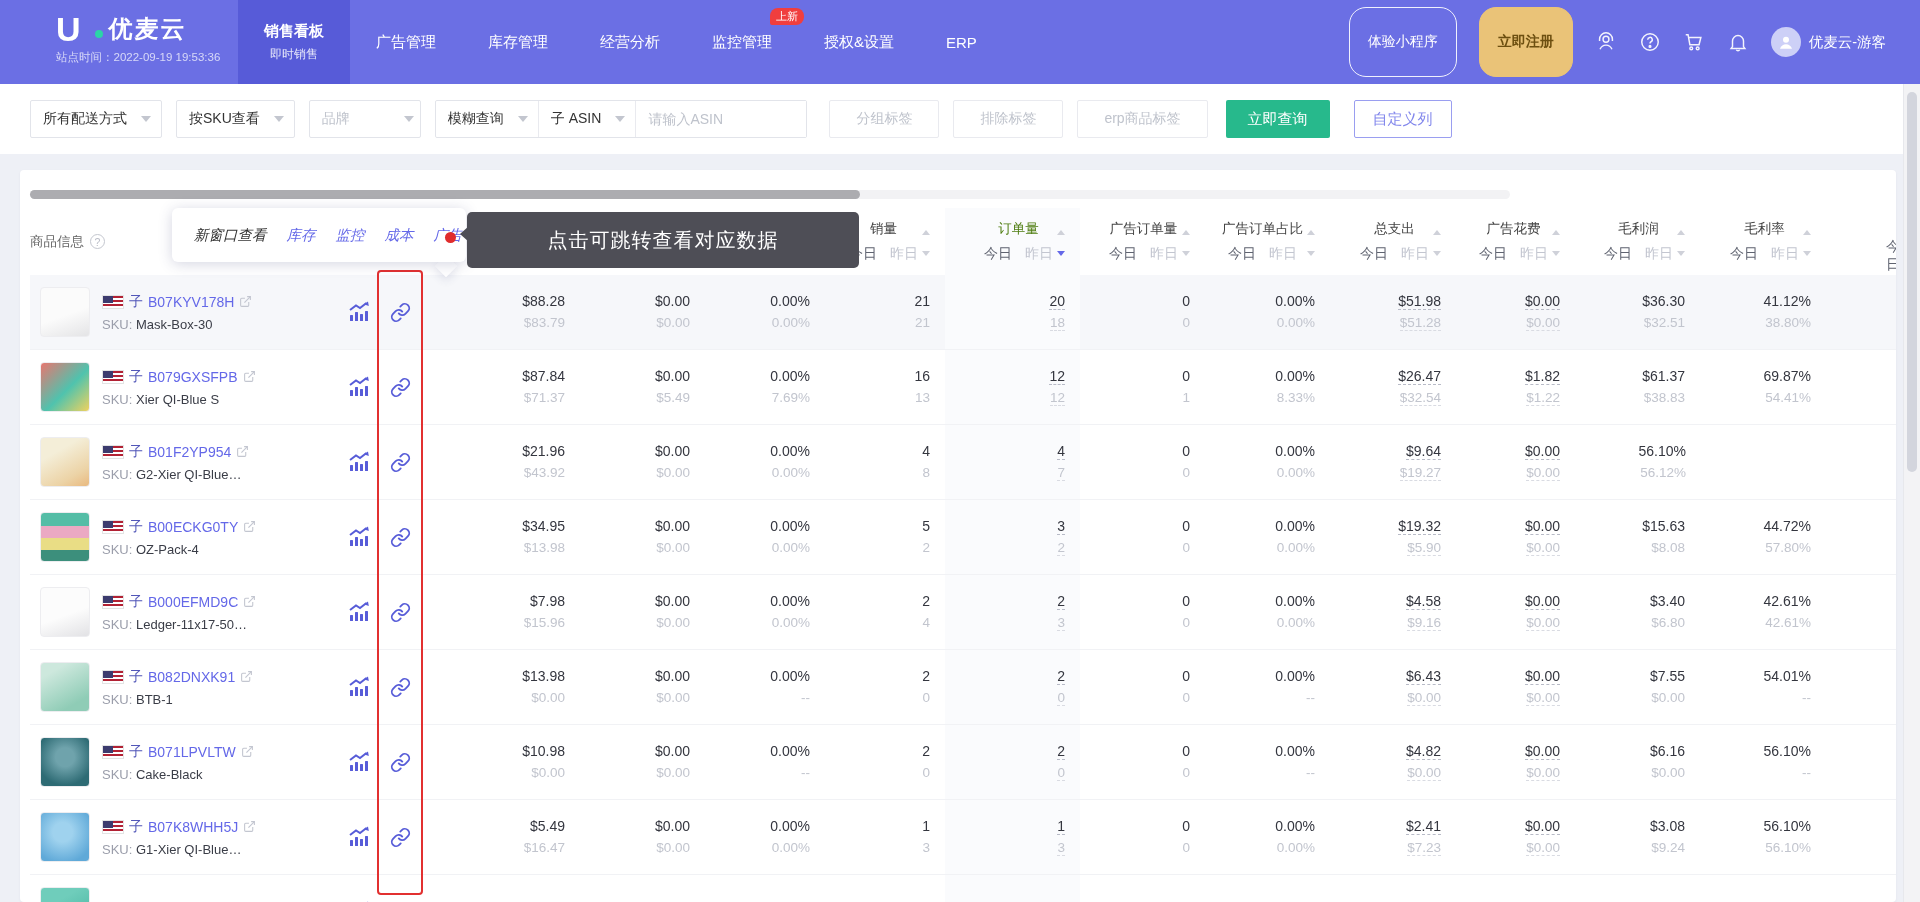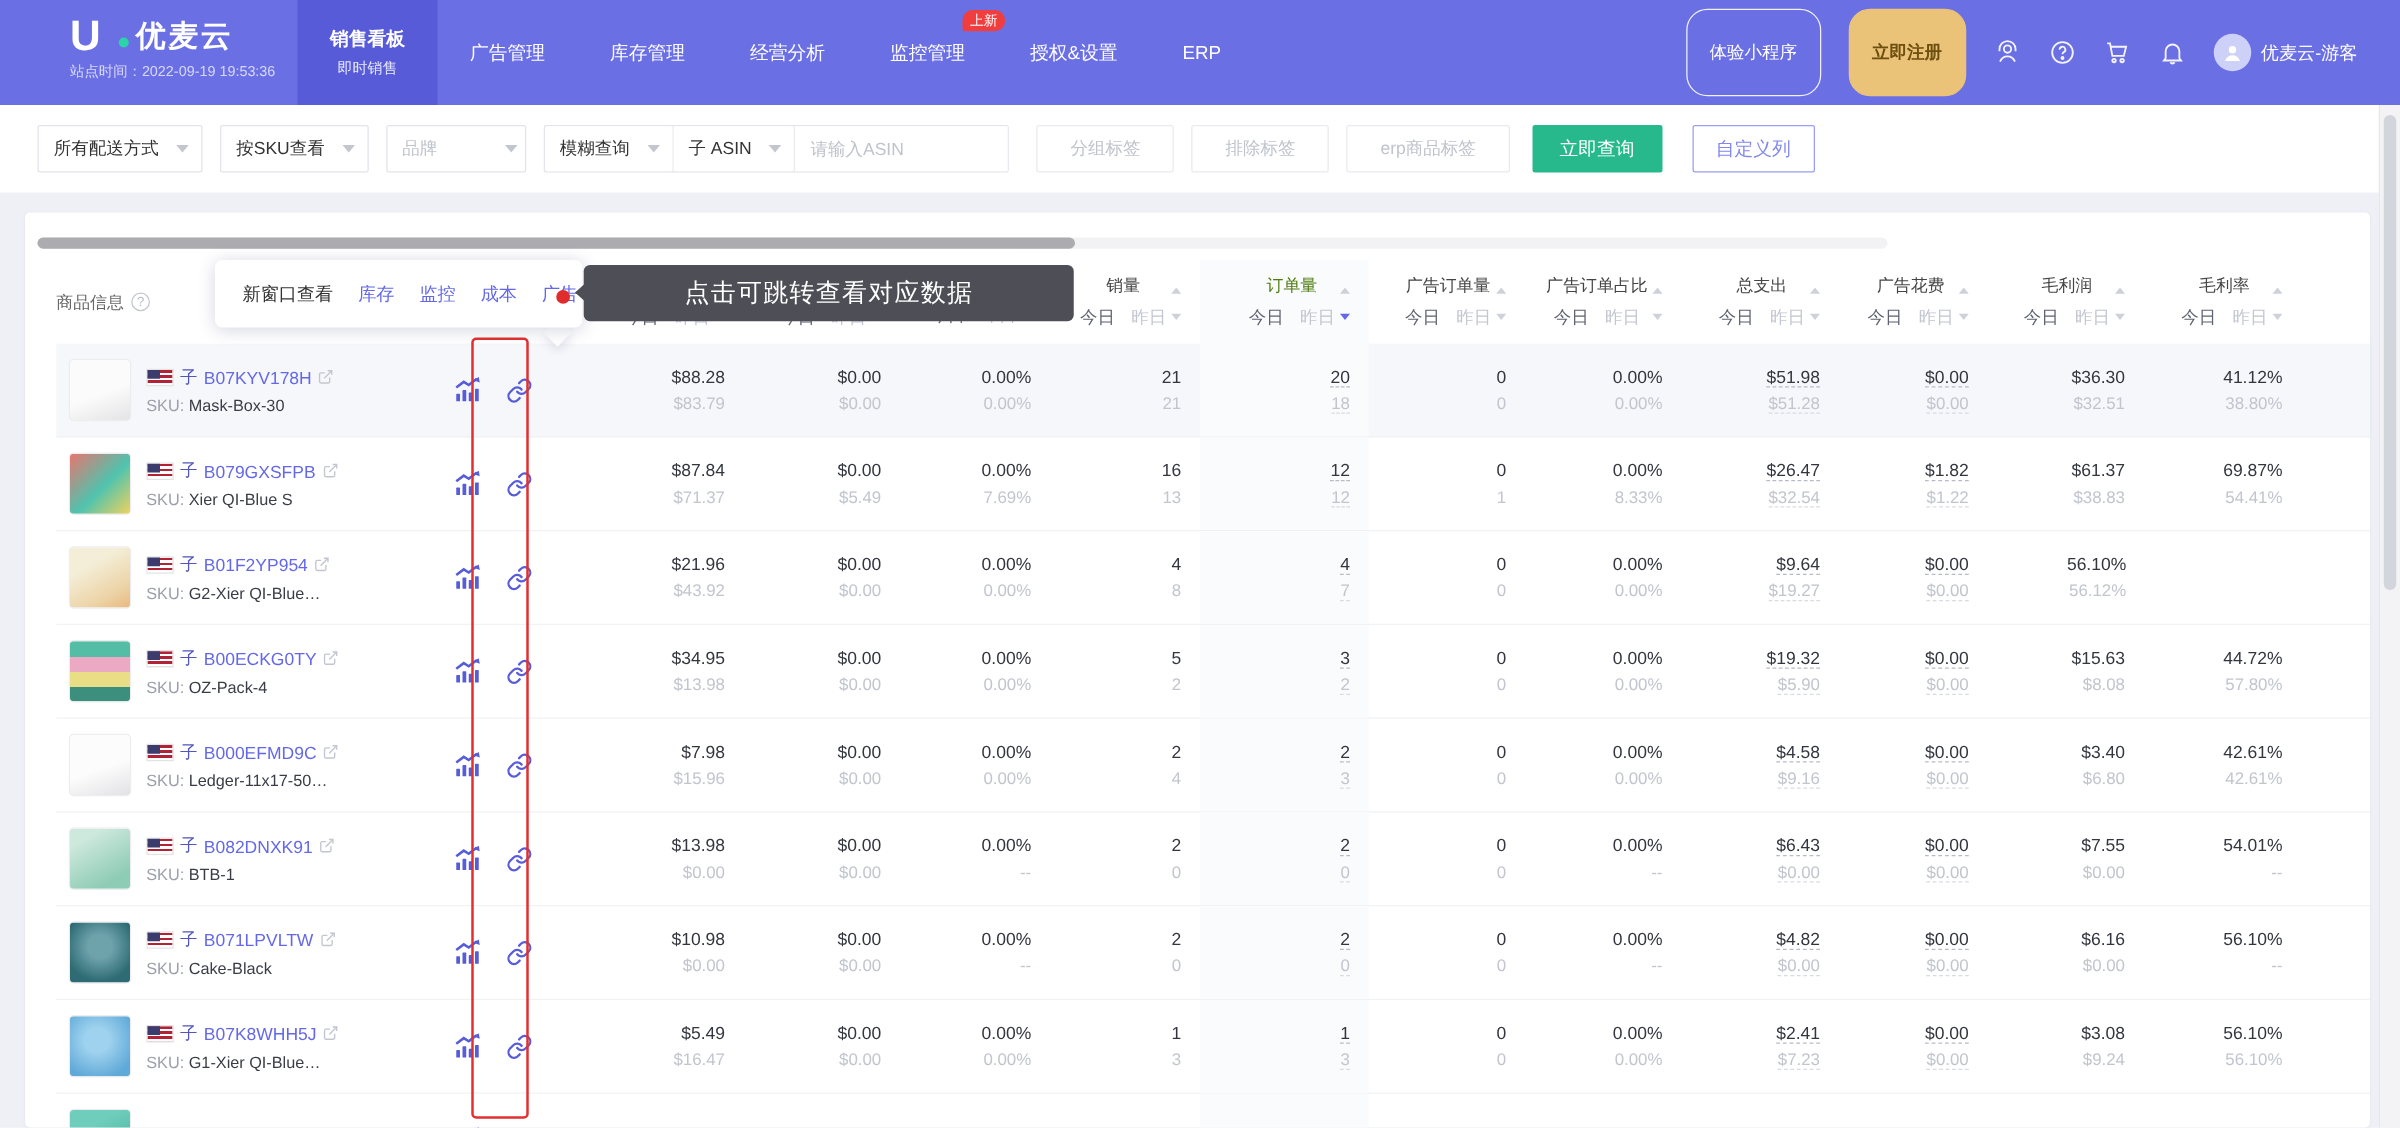--- a/index.html
+++ b/index.html
@@ -43,21 +43,21 @@
   .finput::placeholder { color:#bfc3cc; }
   .ftag { height:38px; border:1px solid #e9eaef; border-radius:2px; display:flex; align-items:center;
     padding:0 26px; font-size:14px; color:#bfc3cc; background:#fff; cursor:text; white-space:nowrap; }
   .btn-green { height:38px; background:#27b98c; color:#fff; font-size:15px; border:none; border-radius:2px;
     padding:0 22px; cursor:pointer; margin-left:4px; }
   .btn-outline-purple { height:38px; background:#fff; color:#8287ec; font-size:15px; border:1px solid #9a9ef0;
     border-radius:2px; padding:0 18px; cursor:pointer; margin-left:10px; }
 
   
   .main-card { position:absolute; left:20px; top:170px; width:1876px; height:732px; background:#fff;
-    border-radius:4px; overflow:hidden; padding:0 25px; box-shadow:0 1px 3px rgba(40,44,80,.05); }
+    border-radius:4px; overflow:hidden; padding:0 10px; box-shadow:0 1px 3px rgba(40,44,80,.05); }
   .hscroll { position:absolute; left:10px; top:20px; width:1480px; height:9px; border-radius:5px; background:#f2f2f4; }
   .hthumb { position:absolute; left:0; top:0; height:9px; width:830px; border-radius:5px; background:#acacb0; cursor:grab; }
 
   .trow { display:flex; align-items:stretch; width:1886px; }
   .thead { height:67px; margin-top:38px; }
   .cell { flex:none; display:flex; flex-direction:column; justify-content:center; align-items:flex-end;
     padding-right:15px; font-size:14px; }
   .c-product { width:310px; align-items:flex-start; padding-left:0; }
   .c-chart { width:37px; align-items:center; padding-right:0; }
   .c-link { width:46px; align-items:center; padding-right:0; }
@@ -99,27 +99,27 @@
   .sku-line { font-size:13px; white-space:nowrap; }
   .sku-k { color:#9b9eab; } .sku-v { color:#3a3d47; }
   .flag { width:22px; height:14px; flex:none; position:relative; border:1px solid #e3e3e3;
     background:repeating-linear-gradient(180deg,#b22234 0 2px,#fff 2px 4px); }
   .flag::after { content:''; position:absolute; left:0; top:0; width:10px; height:7px; background:#3c3b6e; }
   .icon-btn { cursor:pointer; display:flex; }
 
   
   .popup { position:absolute; left:152px; top:38px; width:294px; height:54px; background:#fff; border-radius:6px;
     box-shadow:0 2px 14px rgba(60,64,120,.22); display:flex; align-items:center; gap:20px; padding:0 14px 0 22px; z-index:30; }
-  .popup .pi { font-size:14.5px; white-space:nowrap; cursor:pointer; }
+  .popup .pi { font-size:14.5px; white-space:nowrap; cursor:pointer;font-style:italic; }
   .popup .pi.plain { color:#333; }
   .popup .pi.lnk { color:#6468e8; }
   .popup-caret { position:absolute; left:418px; top:88px; width:16px; height:16px; background:#fff; transform:rotate(45deg);
     box-shadow:3px 3px 8px rgba(60,64,120,.12); z-index:29; }
   .red-dot { position:absolute; left:425px; top:62px; width:11px; height:11px; border-radius:50%; background:#e02c2c; z-index:32; }
-  .tooltip { position:absolute; left:447px; top:42px; width:392px; height:45px; background:#4e4e56; color:#fff;
+  .tooltip { position:absolute; left:447px; top:42px; width:392px; height:56px; background:#4e4e56; color:#fff;
     border-radius:5px; display:flex; align-items:center; justify-content:center; font-size:20px; letter-spacing:1px;
     z-index:31; white-space:nowrap; }
   .tooltip-caret { position:absolute; left:440px; top:56px; width:0; height:0; border-top:8px solid transparent;
     border-bottom:8px solid transparent; border-right:9px solid #4e4e56; z-index:31; }
   .red-rect { position:absolute; left:357px; top:100px; width:46px; height:625px; border:2px solid #e23030;
     border-radius:4px; z-index:20; pointer-events:none; }
 
   
   .vscroll { position:absolute; right:0; top:84px; width:17px; height:818px; background:#f3f3f5; border-left:1px solid #e7e8ec; }
   .vthumb { position:absolute; left:3px; top:8px; width:10px; height:380px; border-radius:5px; background:#d3d5dd; cursor:grab; }

